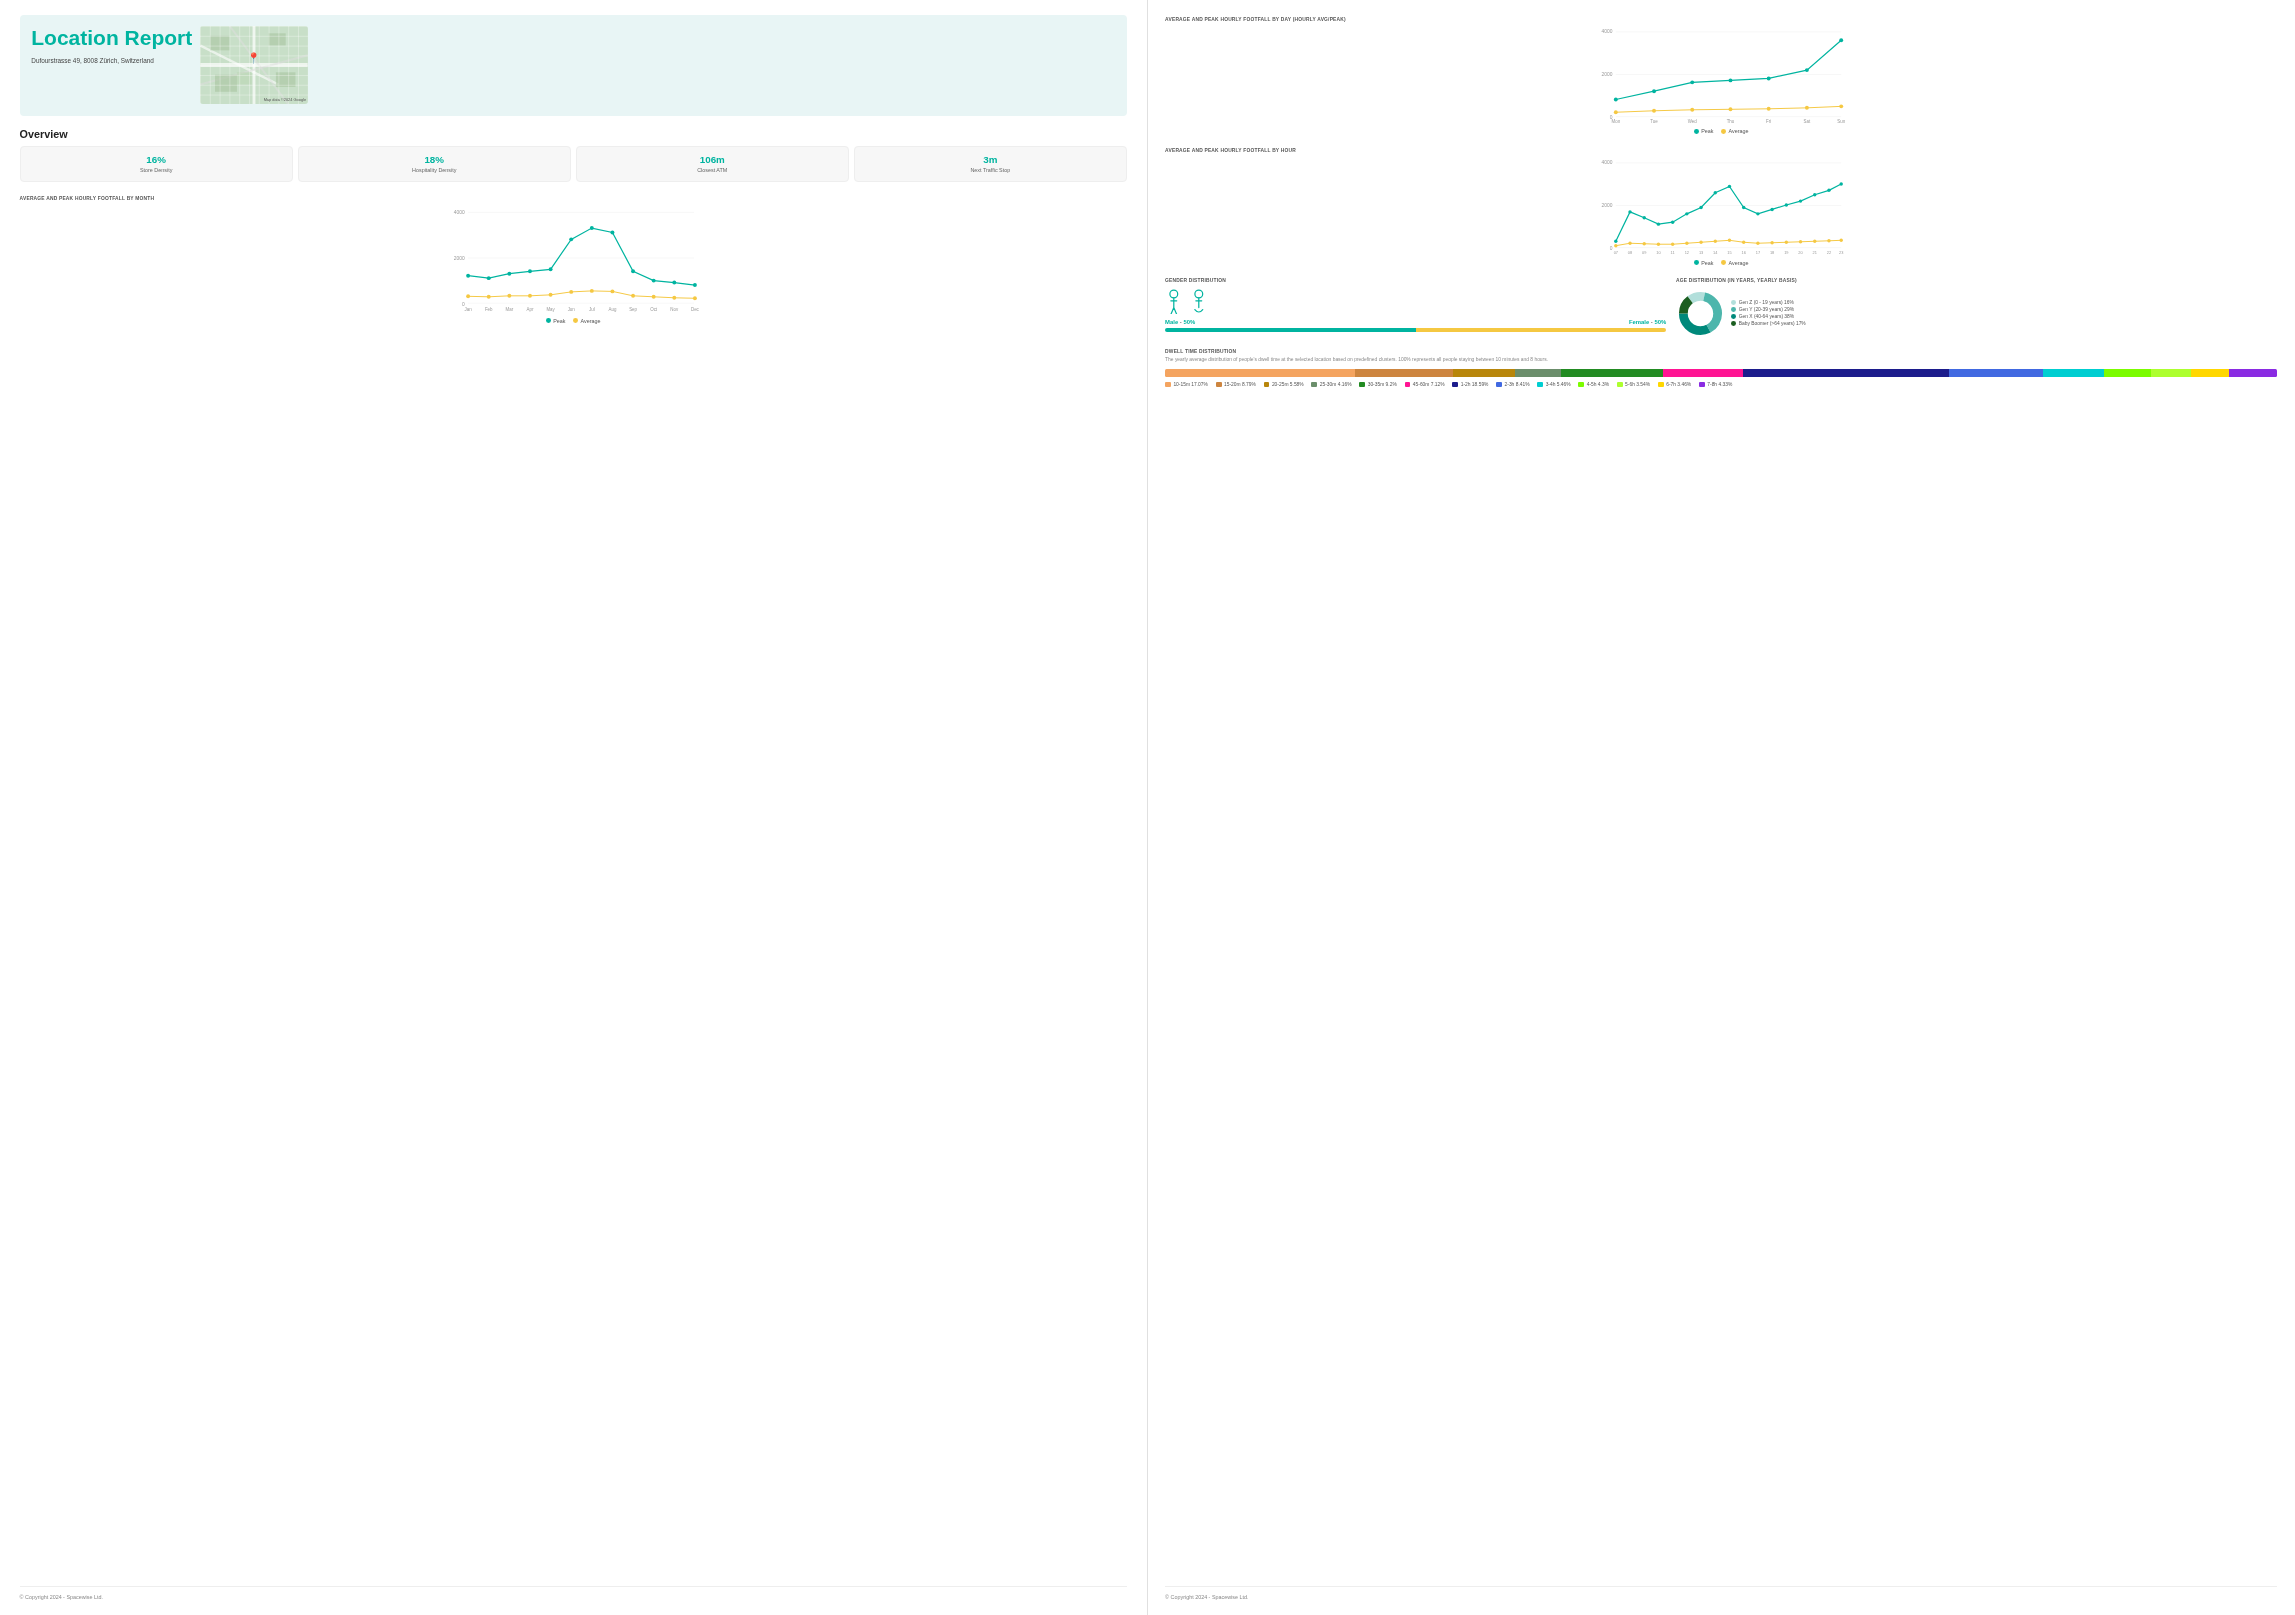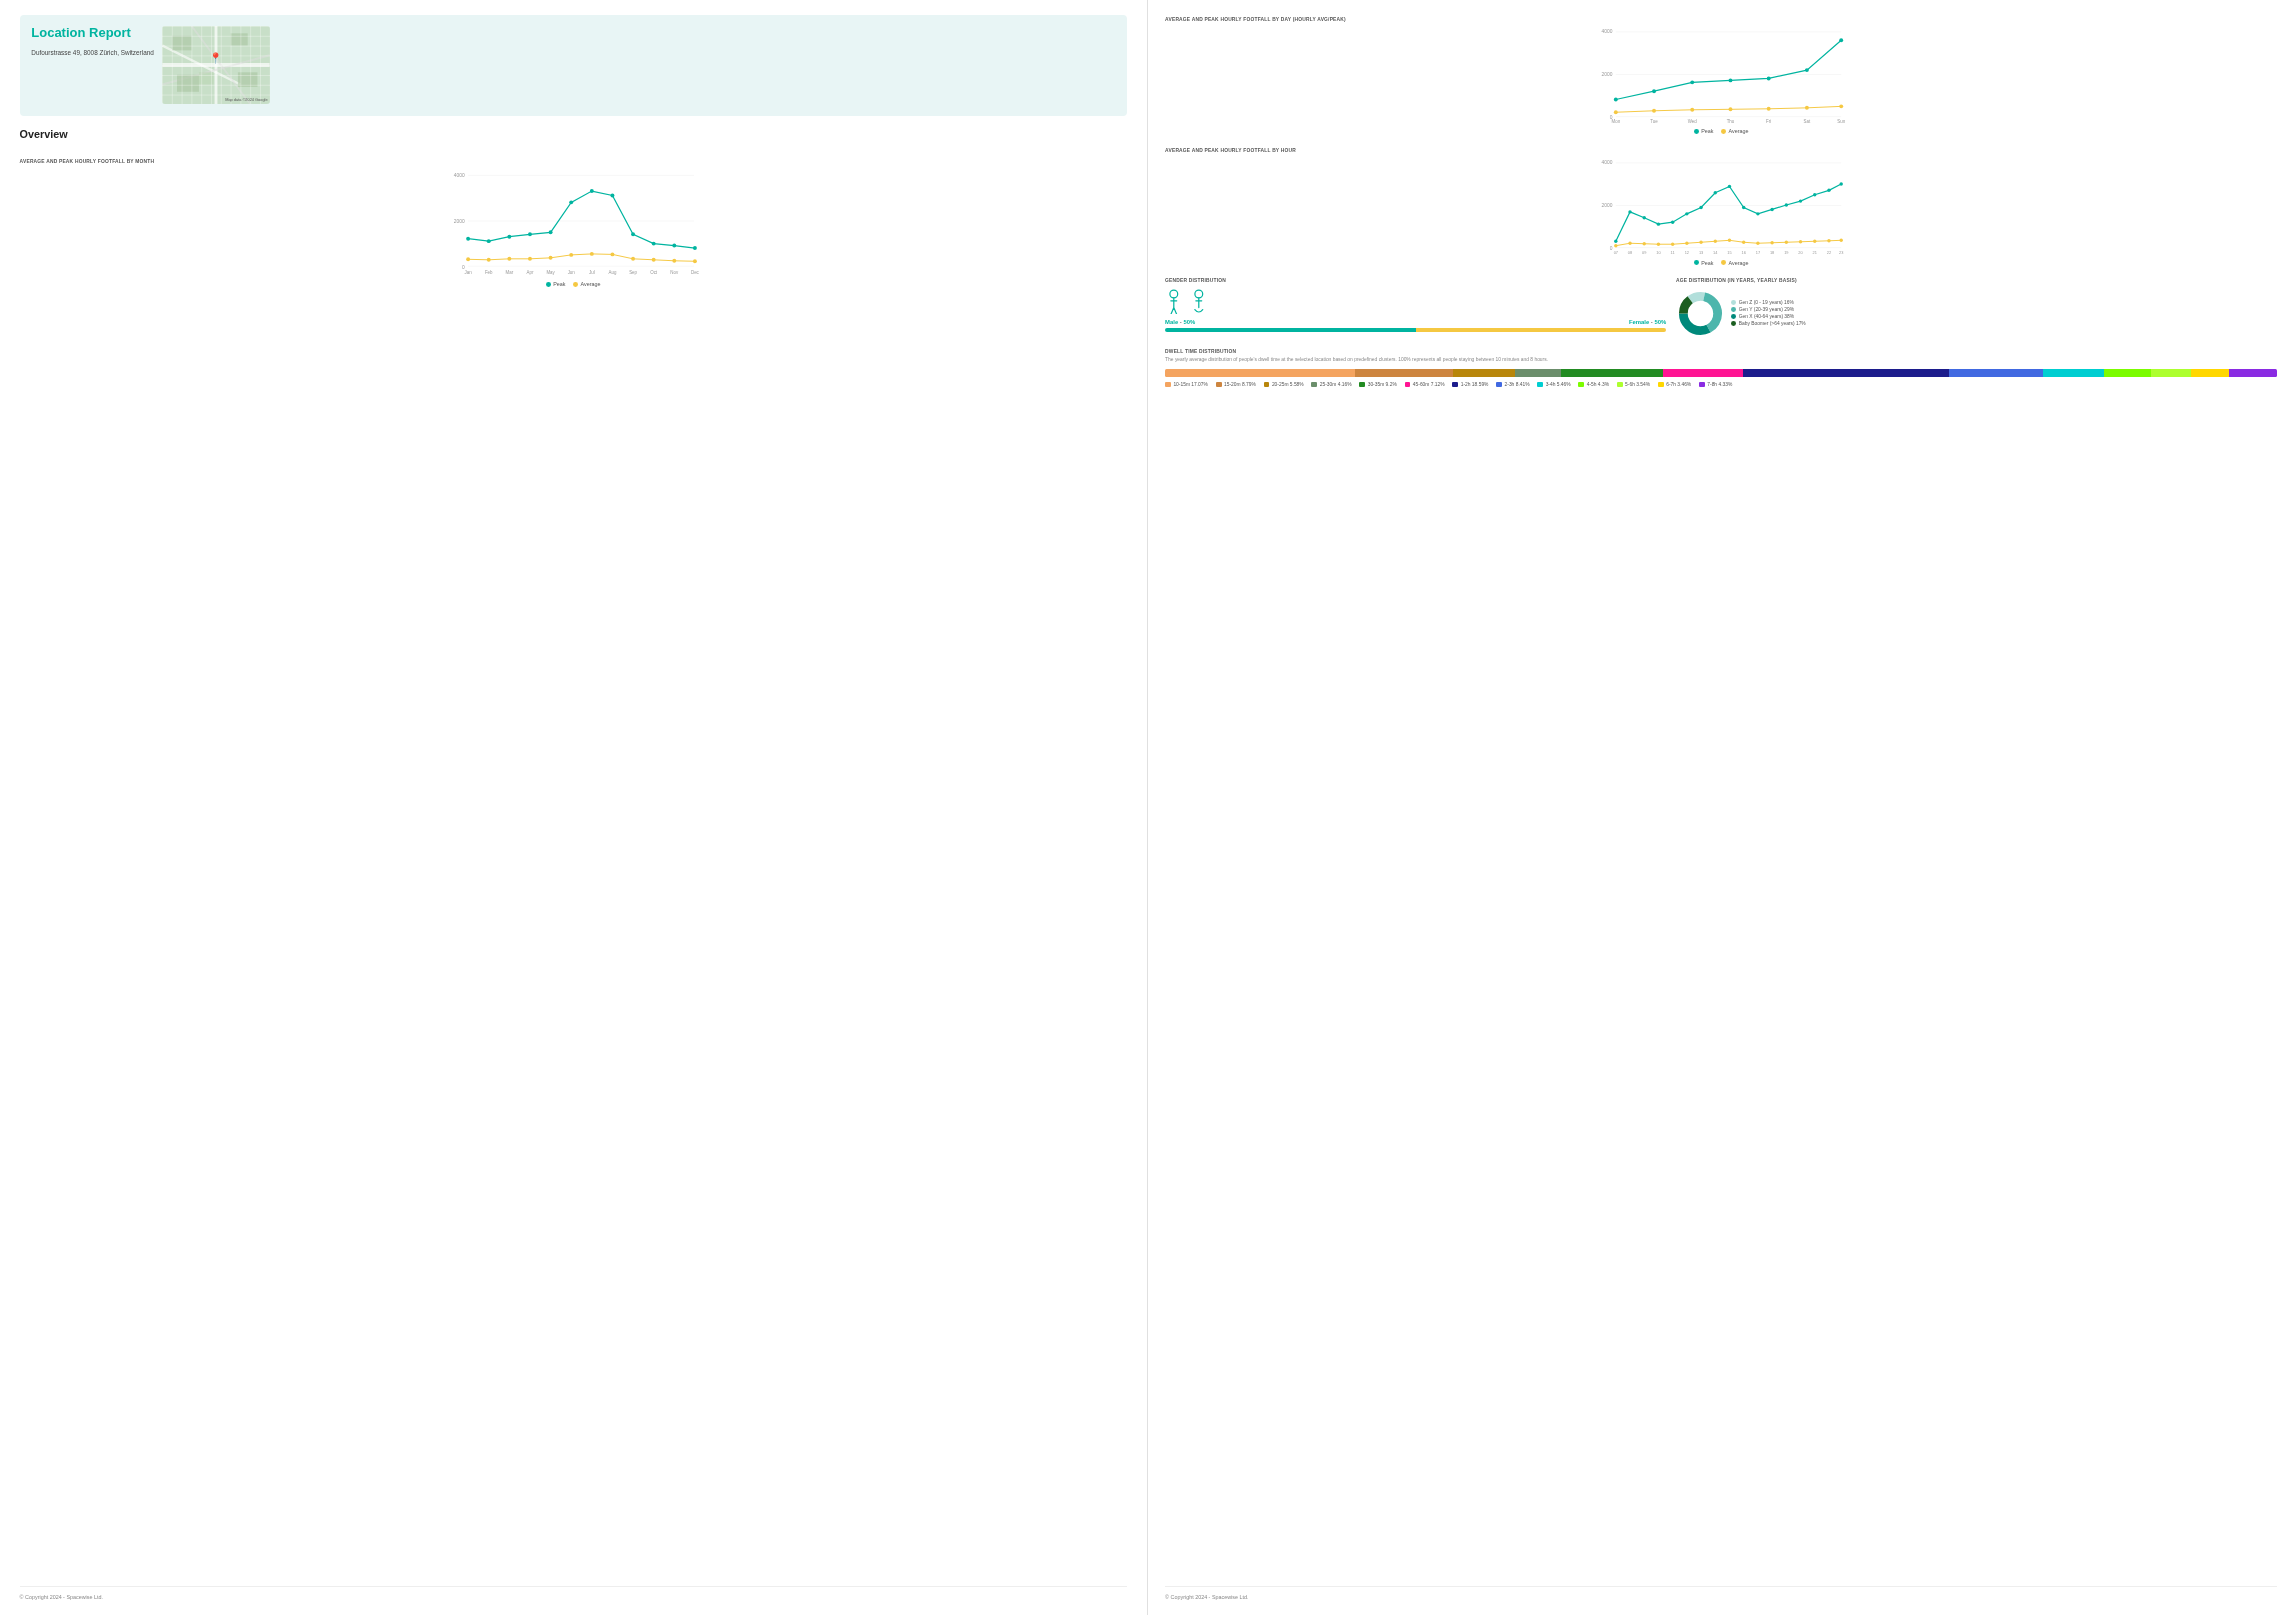--- a/index.html
+++ b/index.html
@@ -34,21 +34,21 @@
     
     .location-card {
       background: #e8f5f5;
       border-radius: 3.9px;
       padding: 11.7px;
       display: flex;
       align-items: flex-start;
       gap: 7.8px;
     }
     .location-text h1 {
-      font-size: 13px;
+      font-size: 21px;
       font-weight: 800;
       color: #00b4a0;
       line-height: 1.1;
       margin-bottom: 8px;
     }
     .location-text .address {
       font-size: 6.4px;
       color: #444;
       line-height: 1.4;
     }
@@ -342,20 +342,38 @@
           <rect x="75" y="95" width="30" height="25" fill="#b8d5b0" opacity="0.5"></rect>
         </svg>
         <div class="map-pin">📍</div>
         <div class="map-label">Map data ©2024 Google</div>
       </div>
     </div>
 
     <div>
       <div class="section-title">Overview</div>
       <div style="height:5.9px"></div>
+      <div class="stat-cards">
+        <div class="stat-card">
+          <div class="stat-value">16%</div>
+          <div class="stat-label">Store Density</div>
+        </div>
+        <div class="stat-card">
+          <div class="stat-value">18%</div>
+          <div class="stat-label">Hospitality Density</div>
+        </div>
+        <div class="stat-card">
+          <div class="stat-value">106m</div>
+          <div class="stat-label">Closest ATM</div>
+        </div>
+        <div class="stat-card">
+          <div class="stat-value">3m</div>
+          <div class="stat-label">Next Traffic Stop</div>
+        </div>
+      </div>
     </div>
 
 
     <div class="chart-section">
       <div class="chart-title">AVERAGE AND PEAK HOURLY FOOTFALL BY MONTH</div>
       <svg width="100%" height="108" viewBox="0 0 500 220" style="font-size:13px">
 
         <text x="28" y="18" font-size="10" fill="#999" text-anchor="end">4000</text>
         <text x="28" y="112" font-size="10" fill="#999" text-anchor="end">2000</text>
         <text x="28" y="205" font-size="10" fill="#999" text-anchor="end">0</text>

